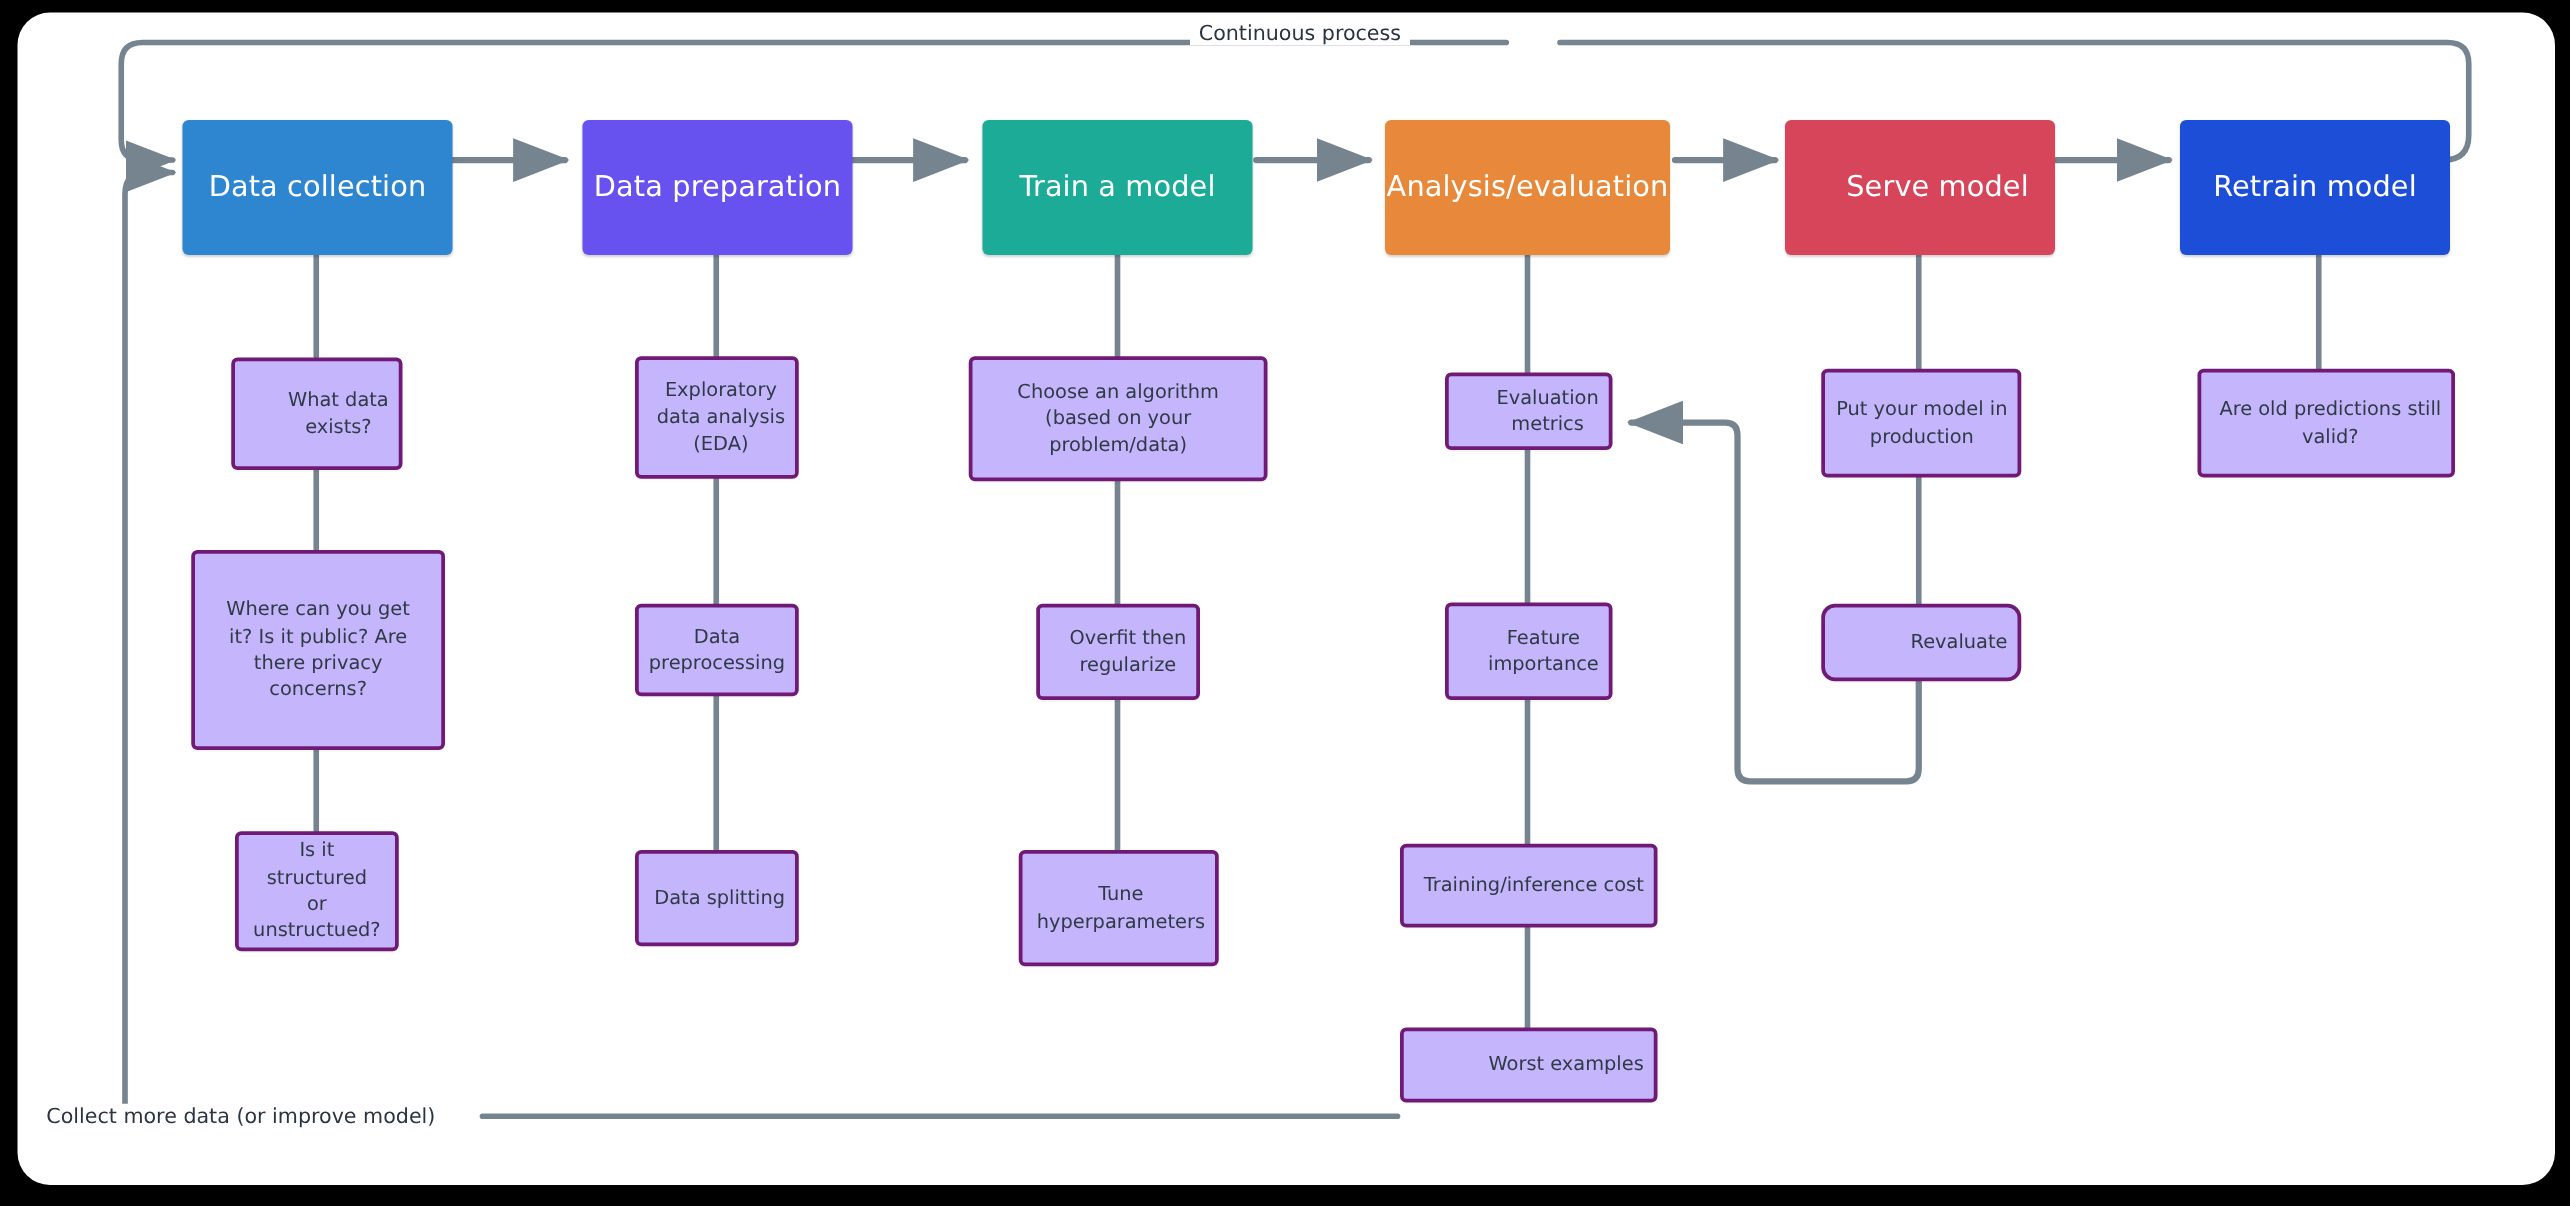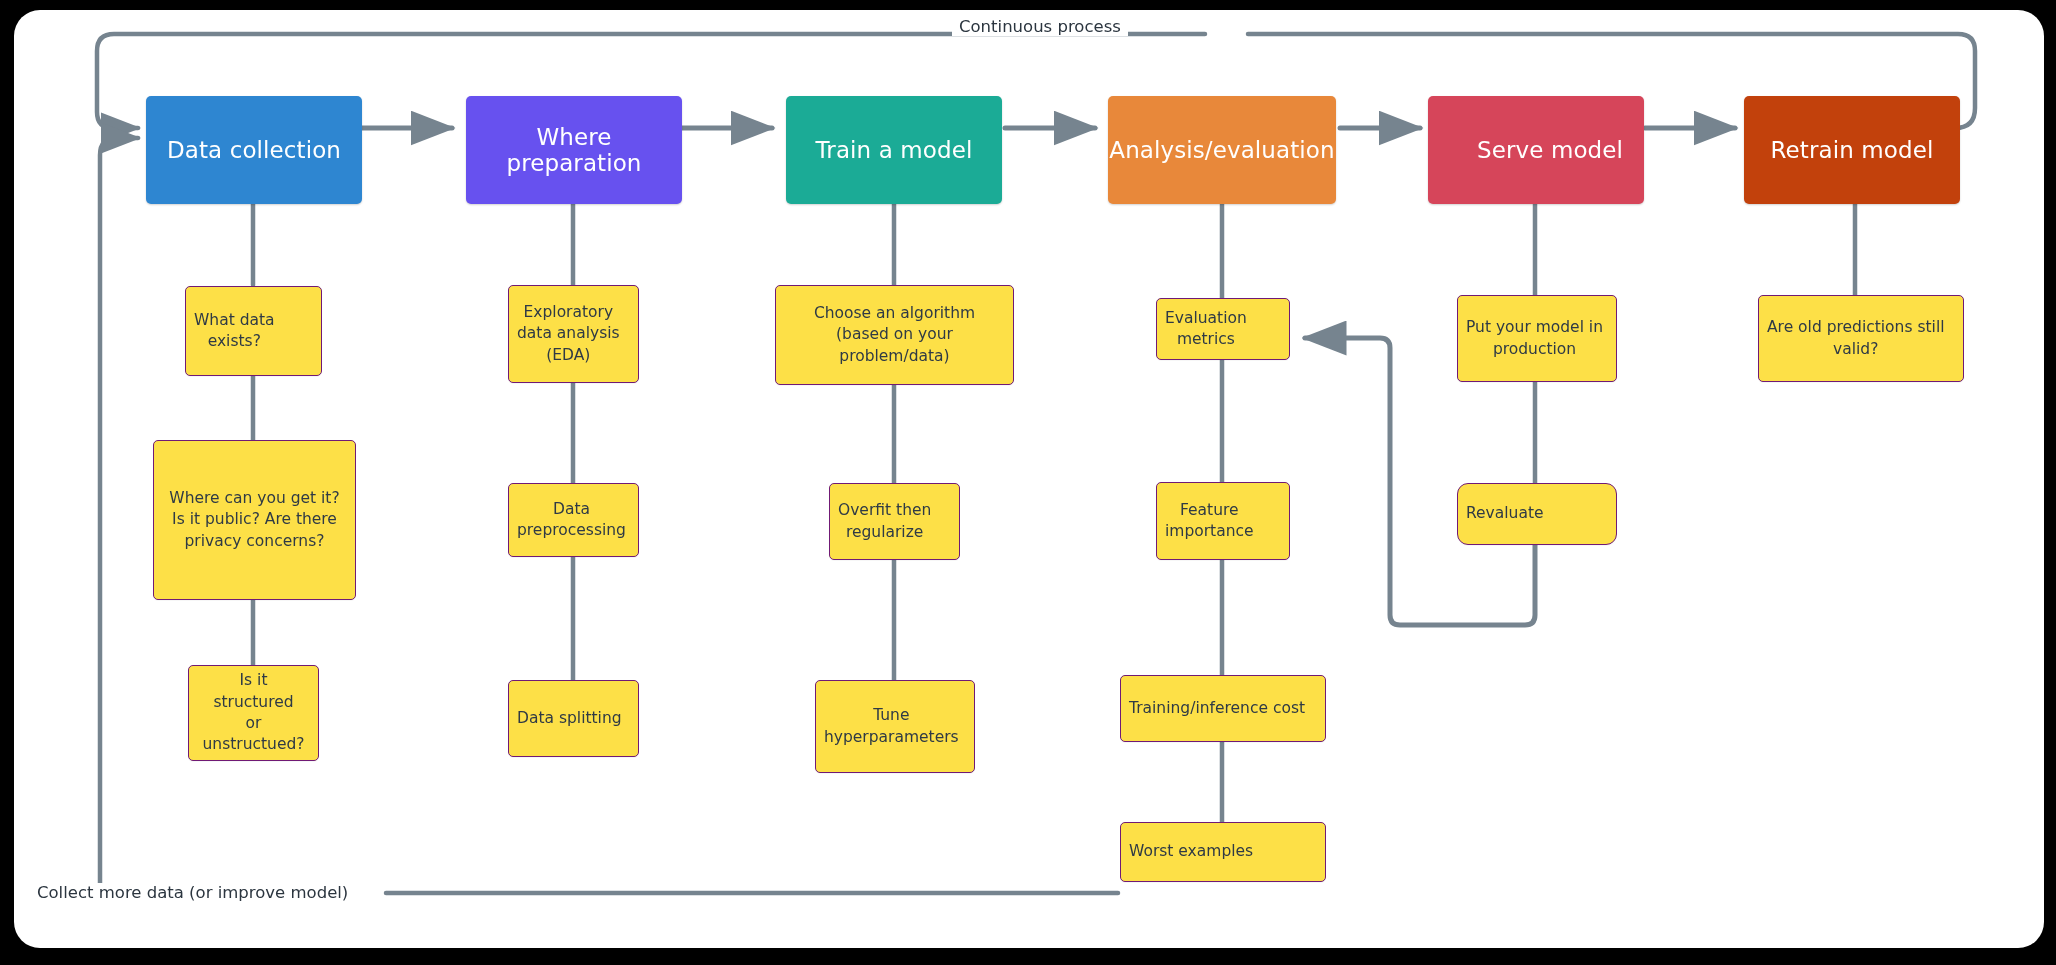--- a/index.html
+++ b/index.html
@@ -38,24 +38,24 @@
     font-weight: 400;
     letter-spacing: 0.1px;
     text-align: center;
     box-shadow: 0 1px 2px rgba(0,0,0,0.18);
     margin-top: 22px;
   }
   .subbox {
     position: absolute;
     display: flex;
     align-items: center;
-    justify-content: flex-start;
+    justify-content: flex-end;
     text-align: center;
-    background: #fde047;
-    border: 1px solid #701a75;
+    background: #c4b5fd;
+    border: 3px solid #701a75;
     border-radius: 5px;
     color: #2f3a45;
     font-size: 15.5px;
     line-height: 1.38;
     padding: 4px 8px;
     box-shadow: 0 1px 1px rgba(0,0,0,0.035);
   }
   .edge-label {
     position: absolute;
     color: #2b353f;
@@ -137,32 +137,32 @@
     <path d="M 1205 34 L 114 34 Q 97 34 97 51 L 97 112 Q 97 128 113 128 L 138 128" stroke="#76848f" fill="none" stroke-width="4.5" stroke-linecap="round" stroke-linejoin="round" marker-end="url(#arrow)"></path>
 
     <path d="M 1118 893 L 386 893" stroke="#76848f" fill="none" stroke-width="4.5" stroke-linecap="round"></path>
     <path d="M 100 893 L 100 155 Q 100 138 117 138 L 138 138" stroke="#76848f" fill="none" stroke-width="4.5" stroke-linecap="round" stroke-linejoin="round" marker-end="url(#arrow)"></path>
   </svg>
 
   <div class="stage" style="left:146px; top:74px; width:216px; height:108px; background:#2e86d1;">
     <span>Data collection</span>
   </div>
   <div class="stage" style="left:466px; top:74px; width:216px; height:108px; background:#6751ef;">
-    <span>Where preparation</span>
+    <span>Data preparation</span>
   </div>
   <div class="stage" style="left:786px; top:74px; width:216px; height:108px; background:#1bab96;">
     <span>Train a model</span>
   </div>
   <div class="stage" style="left:1108px; top:74px; width:228px; height:108px; background:#e8883a;">
     <span>Analysis/evaluation</span>
   </div>
   <div class="stage" style="left:1428px; top:74px; width:216px; height:108px; background:#d6455a;padding-left:28px;">
     <span>Serve model</span>
   </div>
-  <div class="stage" style="left:1744px; top:74px; width:216px; height:108px; background:#c2410c;">
+  <div class="stage" style="left:1744px; top:74px; width:216px; height:108px; background:#1d4ed8;">
     <span>Retrain model</span>
   </div>
 
   <div class="subbox" style="left:185px; top:286px; width:137px; height:90px;">
     <span style="white-space: pre-line;">What data
 exists?</span>
   </div>
   <div class="subbox" style="left:153px; top:440px; width:203px; height:160px; padding:0 14px;">
     <span>Where can you get it? Is it public? Are there privacy concerns?</span>
   </div>

